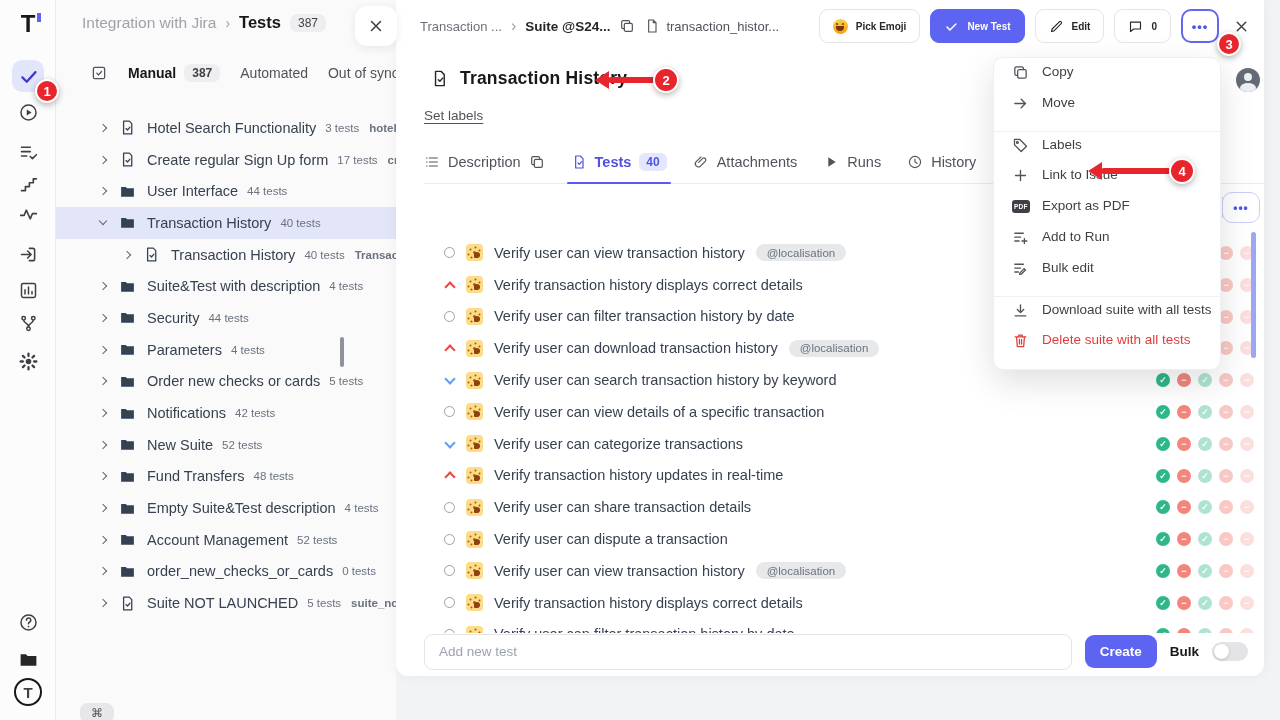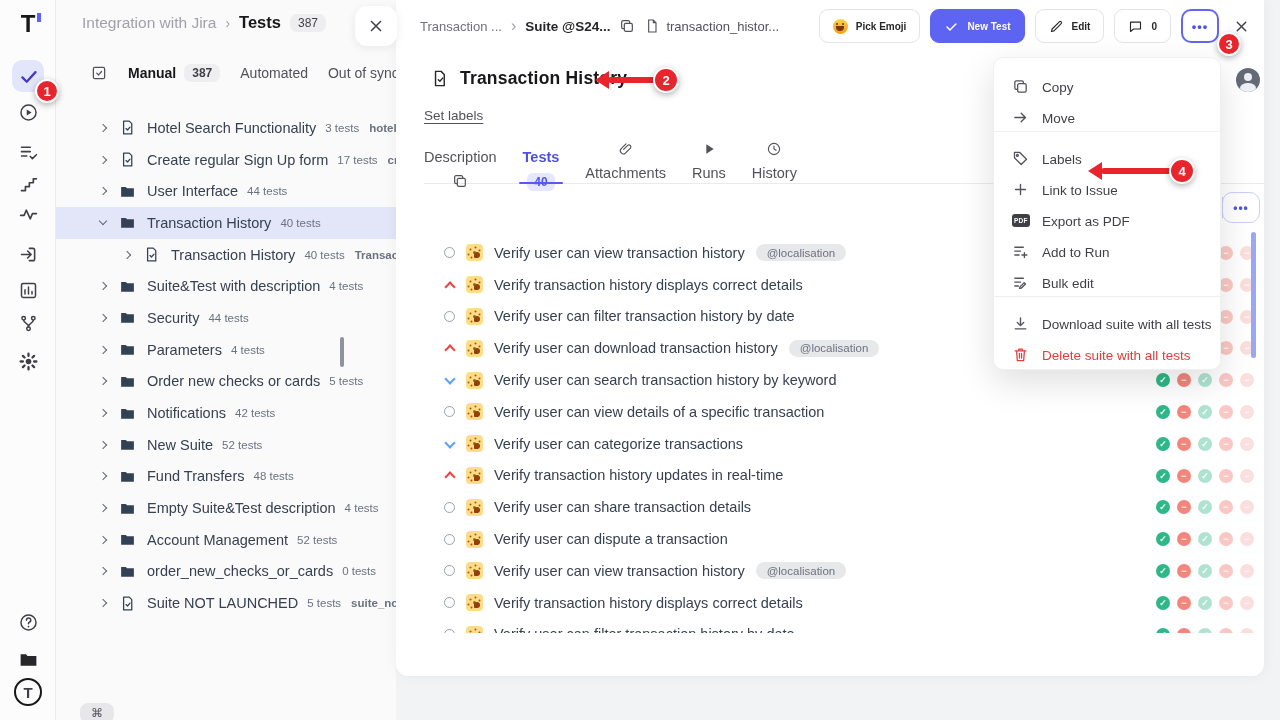--- a/index.html
+++ b/index.html
@@ -74,21 +74,21 @@
 
   .stitle { position:absolute; left:34px; top:68px; display:flex; align-items:center; gap:11px; }
   .stitle svg { width:19px; height:19px; color:#27272a; }
   .stitle b { font-size:17.5px; color:#18181b; letter-spacing:.2px; }
   .setlabels { position:absolute; left:28px; top:108px; font-size:13.5px; color:#52525b;
                text-decoration:underline; text-underline-offset:3px; }
 
   .tabs { position:absolute; left:28px; right:0; top:141px; height:43px; display:flex; gap:26px;
           align-items:center; border-bottom:1px solid #e9eaee; }
   .tab { position:relative; height:100%; display:flex; align-items:center; gap:8px; font-size:14.5px;
-         color:#52525b;flex-direction:column; }
+         color:#52525b; }
   .tab svg { width:16px; height:16px; }
   .tab.active { color:#4f4fe0; font-weight:600; }
   .tab.active::after { content:""; position:absolute; left:-4px; right:-4px; bottom:-1px; height:2.5px;
                        background:#5a5af0; border-radius:2px; }
   .tab .tabpill { background:#e4e7fd; color:#4f56ea; border-radius:6px; padding:2px 7px; font-size:12px;
                   font-weight:600; }
   .tcopy { color:#52525b; display:flex; }
 
   .tool-dots { position:absolute; left:826px; top:192px; width:38px; height:31px; background:#fff;
                border:1px solid #c9cff8; border-radius:10px; display:flex; align-items:center;
@@ -127,21 +127,21 @@
   .create-btn { height:33px; padding:0 15px; border:none; border-radius:9px; background:#5d64f1;
                 color:#fff; font-size:13.5px; font-weight:600; font-family:inherit; }
   .bulk-lbl { font-size:13.5px; font-weight:600; color:#18181b; }
   .toggle { width:36px; height:19px; background:#e4e4e7; border-radius:999px; position:relative; flex:none; }
   .toggle i { position:absolute; left:2px; top:2px; width:15px; height:15px; background:#fff;
               border-radius:50%; box-shadow:0 1px 3px rgba(0,0,0,.2); }
 
   
   .menu { position:absolute; left:993px; top:57px; width:228px; background:#fff; border:1px solid #f0f0f2;
           border-radius:10px; box-shadow:0 12px 34px rgba(0,0,0,.13); padding:6px 0; z-index:40; }
-  .mitem { height:31px; display:flex; align-items:flex-end; gap:13px; padding:0 18px; white-space:nowrap; }
+  .mitem { height:31px; display:flex; align-items:flex-start; gap:13px; padding:0 18px; white-space:nowrap; }
   .mitem.sep { border-top:1px solid #eef0f2; margin-top:5px; padding-top:5px; height:36px; }
   .micon { width:17px; height:17px; color:#52525b; display:flex; flex:none; align-items:center; }
   .micon svg { width:17px; height:17px; }
   .mlabel { font-size:13.5px; color:#3f3f46; }
   .mitem.danger .mlabel { color:#e23b3b; } .mitem.danger .micon { color:#e23b3b; }
   .pdf-chip { background:#3f3f46; color:#fff; font-size:6.5px; font-weight:bold; border-radius:3px;
               padding:3px 2px; letter-spacing:.2px; }
 
   
   .avatar { position:absolute; left:1236px; top:68px; width:24px; height:24px; border-radius:50%;
@@ -769,20 +769,28 @@
           <span class="results">
             <span class="res pass">✓</span>
             <span class="res fail">−</span>
             <span class="res pass faded1">✓</span>
             <span class="res fail faded2">−</span>
             <span class="res fail faded3">−</span>
           </span>
         </div>
       </div>
 
+    <div class="foot">
+      <input class="addinput" placeholder="Add new test" style="">
+      <button class="create-btn">Create</button>
+      <span class="bulk-lbl">Bulk</span>
+      <span class="toggle">
+          <i></i>
+        </span>
+    </div>
   </div>
 
   <div class="avatar"></div>
   <div class="vscroll"></div>
 
   <div class="menu">
 
       <div class="mitem">
         <span class="micon">
           <svg viewBox="0 0 24 24" fill="none" stroke="currentColor" stroke-width="1.8">

